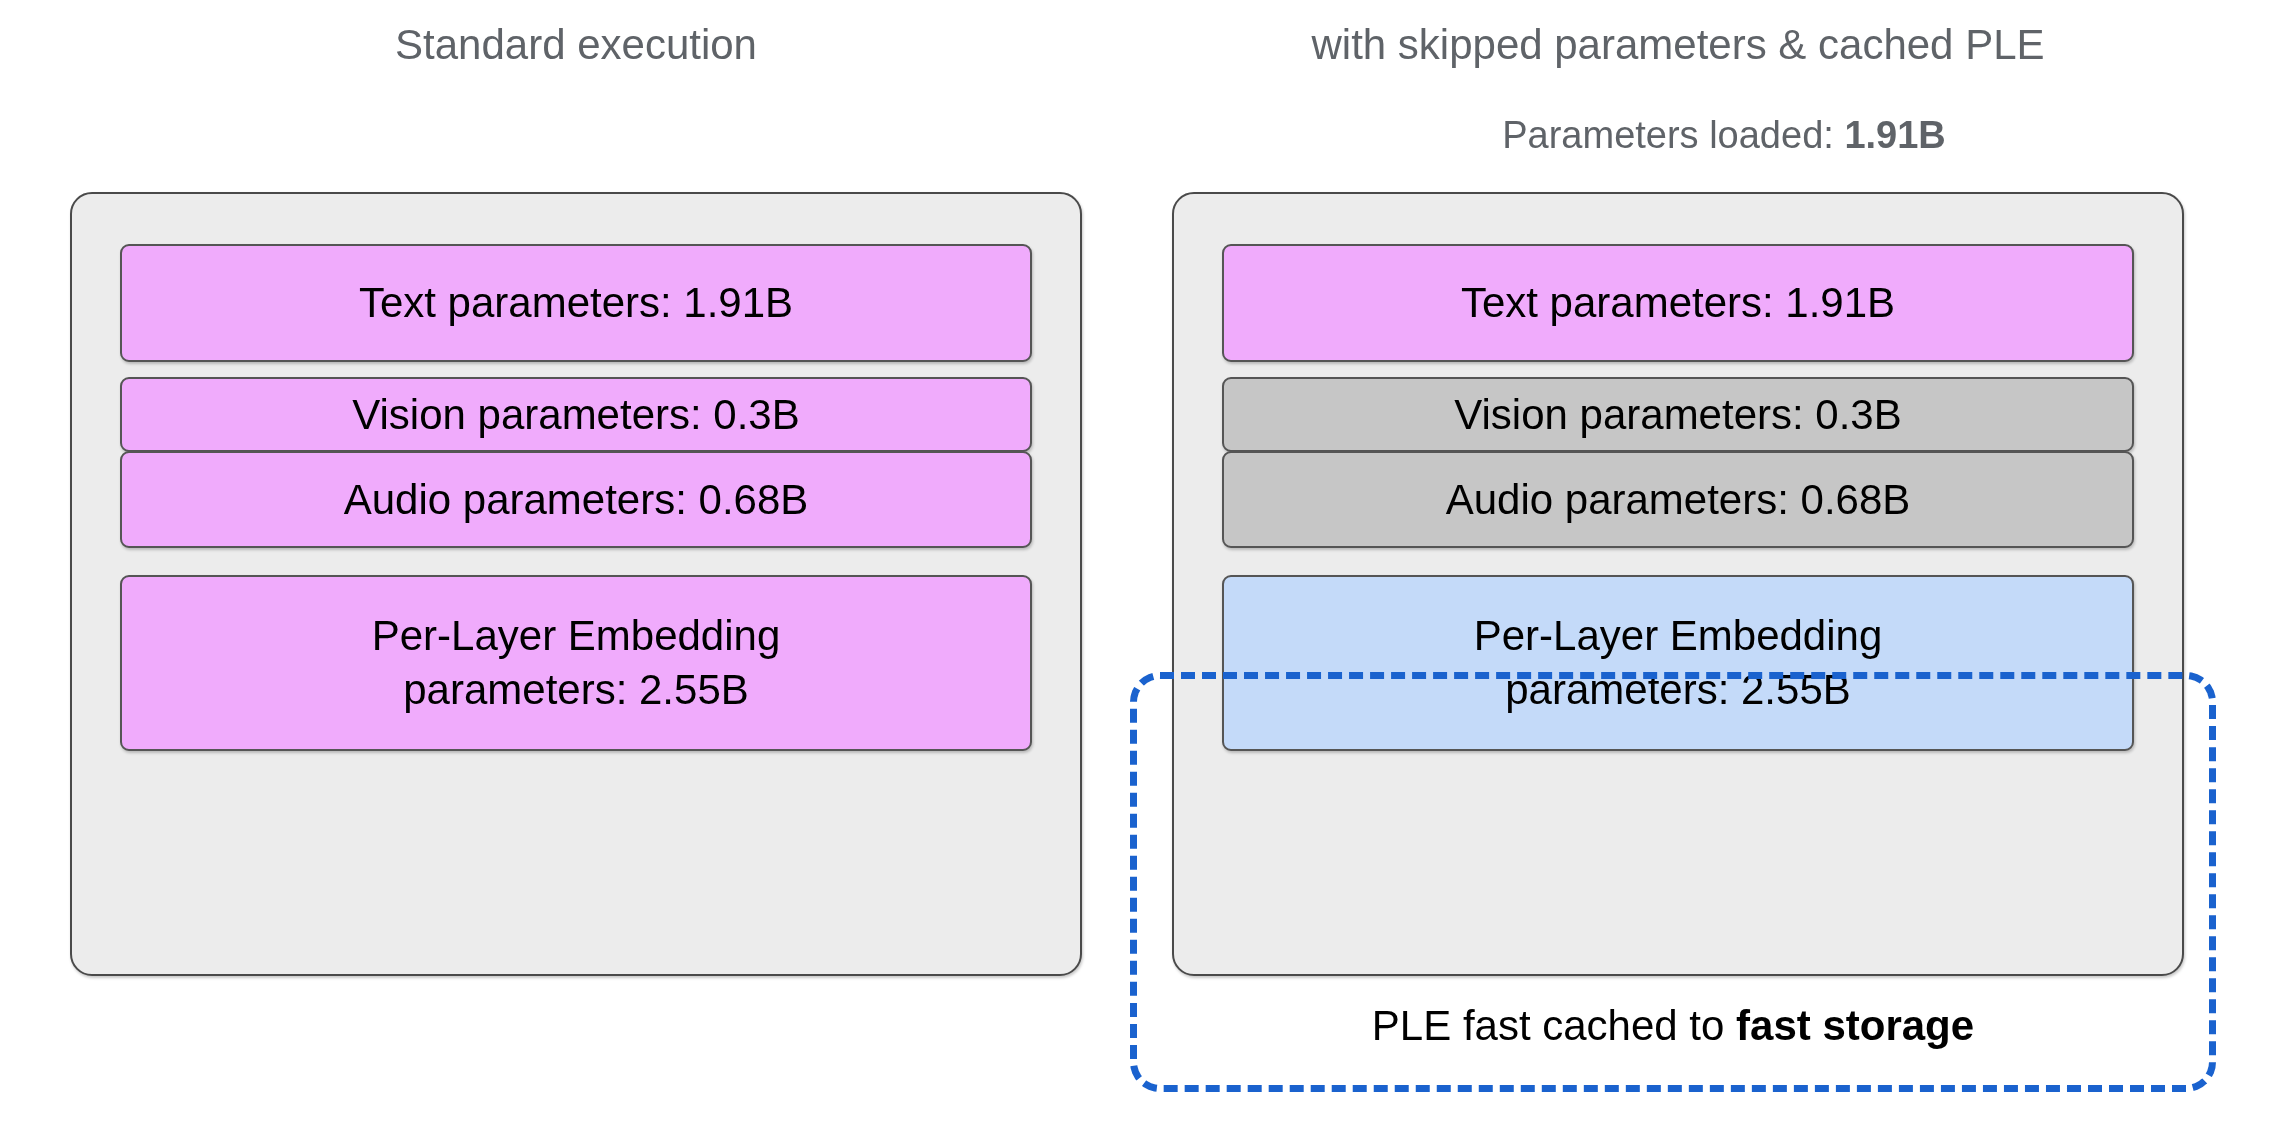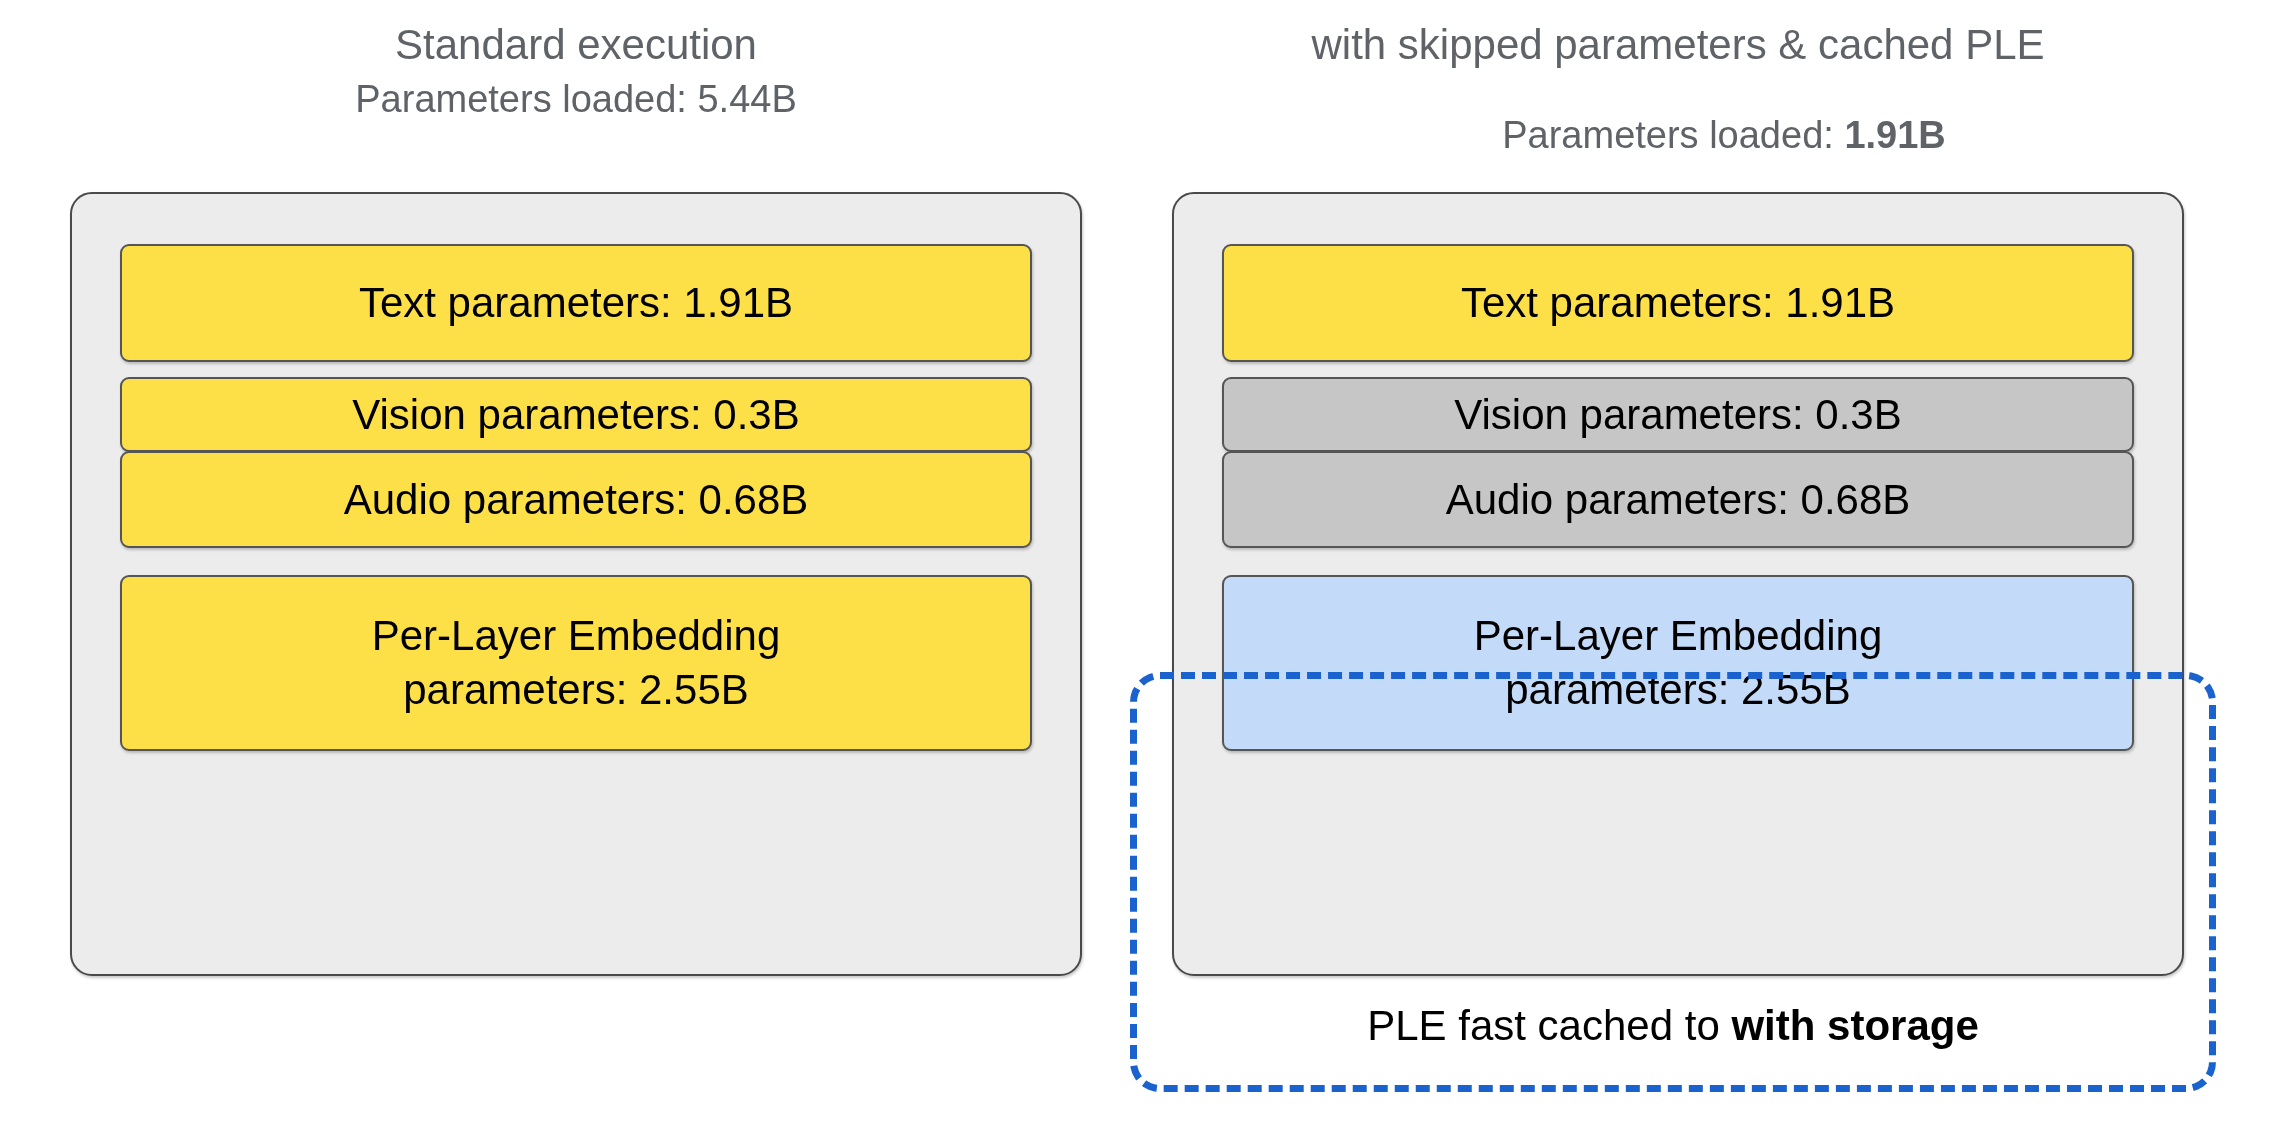--- a/index.html
+++ b/index.html
@@ -67,21 +67,21 @@
     display: flex;
     align-items: center;
     justify-content: center;
     text-align: center;
     font-size: 42px;
     line-height: 54px;
     color: #000000;
     box-shadow: 1px 2px 3px rgba(0,0,0,0.22);
     padding: 0 10px;
   }
-  .block.blue      { background: #fde047; }
+  .block.blue      { background: #f0abfc; }
   .block.grayed    { background: #c6c6c6; }
   .block.lightblue { background: #c4daf9; }
 
   
   .b-text   { top: 244px; height: 118px; }
   .b-vision { top: 377px; height: 75px;  }
   .b-audio  { top: 451px; height: 97px;  }
   .b-ple    { top: 575px; height: 176px; }
 
   .col-l { left: 120px;  width: 912px; }
@@ -113,21 +113,20 @@
   }
   #cache-caption b { font-weight: bold; }
 </style>
 </head>
 <body>
 
 <div class="stage">
 
   <div class="col-title" id="title-left">Standard execution</div>
 
-  <div class="col-subtitle" id="subtitle-left"><span>Parameters loaded: </span><span>5.44B</span></div>
 
   <div class="panel" id="panel-left"></div>
 
   <div class="block blue col-l b-text">Text parameters: 1.91B</div>
 
   <div class="block blue col-l b-vision">Vision parameters: 0.3B</div>
 
   <div class="block blue col-l b-audio">Audio parameters: 0.68B</div>
 
   <div class="block blue col-l b-ple">
@@ -151,15 +150,15 @@
 
   <div class="block lightblue col-r b-ple">
     <div>
       <div>Per-Layer Embedding</div>
       <div>parameters: 2.55B</div>
     </div>
   </div>
 
   <div id="cache-region"></div>
 
-  <div id="cache-caption"><span>PLE fast cached to </span><b>with storage</b></div>
+  <div id="cache-caption"><span>PLE fast cached to </span><b>fast storage</b></div>
 
 </div>
 
 </body></html>

